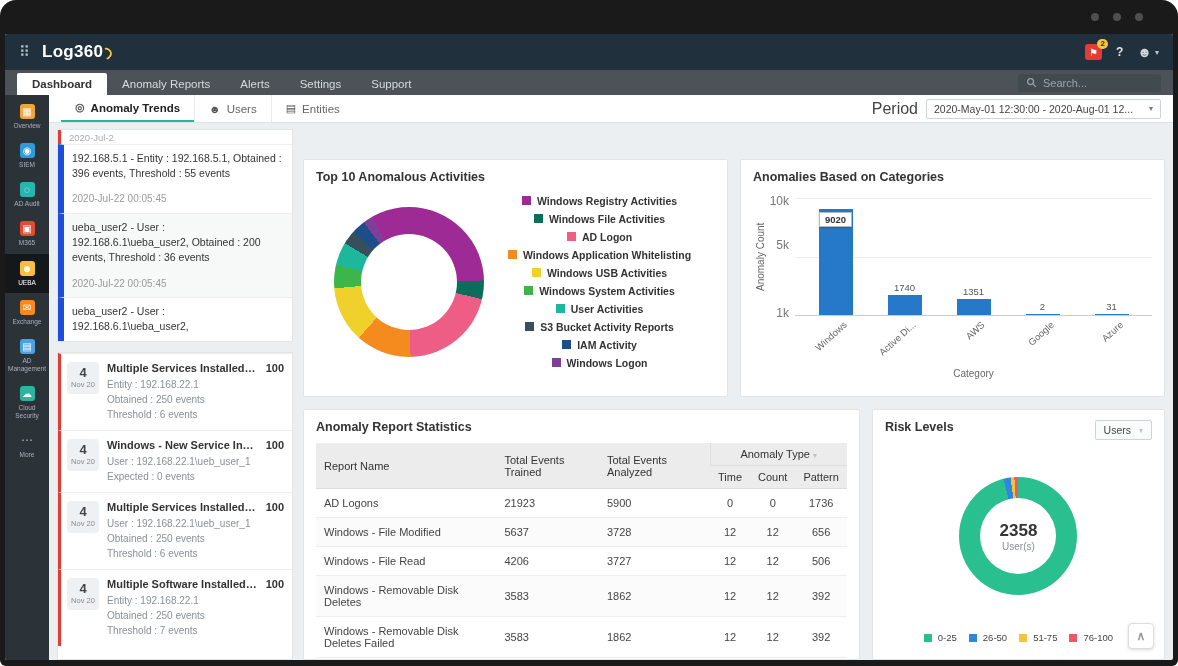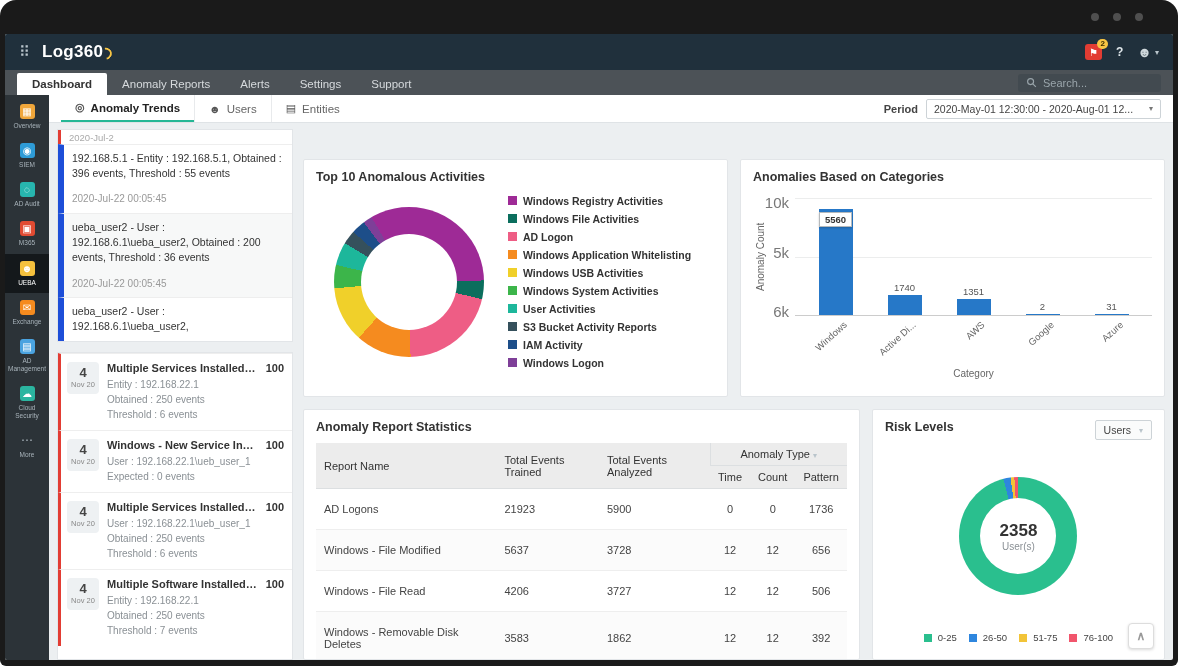--- a/index.html
+++ b/index.html
@@ -47,21 +47,21 @@
 
   .content { flex:1; display:flex; flex-direction:column; min-width:0; }
 
   
   .subnav { height:28px; background:#fff; border-bottom:1px solid #dfe3e6; display:flex; align-items:center; padding:0 12px; flex:none; }
   .subtab { display:flex; align-items:center; gap:6px; font-size:11.5px; color:#666; padding:0 14px; height:100%; cursor:pointer; }
   .subtab + .subtab { border-left:1px solid #e8eaec; }
   .subtab.active { color:#222; font-weight:bold; border-bottom:2px solid #26b795; }
   .subtab .glyph { font-size:11px; color:#555; }
   .period { margin-left:auto; display:flex; align-items:center; gap:8px; }
-  .period-label { font-size:11px; font-weight:bold; color:#444; }
+  .period-label { font-size:16px; font-weight:normal; color:#444; }
   .period-input { display:flex; align-items:center; gap:6px; border:1px solid #cdd3d7; border-radius:2px; padding:3px 7px; font-size:10.5px; color:#444; background:#fff; width:235px; cursor:pointer; }
   .period-input .caret { margin-left:auto; color:#777; }
 
   
   .main { flex:1; display:flex; gap:10px; padding:6px 8px 0; min-height:0; overflow:hidden; }
   .left-col { width:236px; flex:none; display:flex; flex-direction:column; gap:10px; min-height:0; }
   .right-col { flex:1; display:flex; flex-direction:column; gap:12px; min-width:0; padding-top:30px; }
 
   .card { background:#fff; border:1px solid #e2e5e8; border-radius:2px; overflow:hidden; }
   .card-title { font-size:12.5px; font-weight:bold; color:#333; }
@@ -93,50 +93,50 @@
   .row2 { display:grid; grid-template-columns:1.9fr 1fr; gap:12px; flex:1; min-height:0; }
   .row1 .card, .row2 .card { padding:10px 12px; }
 
   
   .top10-body { display:flex; align-items:center; gap:24px; height:195px; padding-left:18px; }
   .donut-wrap { position:relative; flex:none; }
   .donut { width:100%; height:100%; border-radius:50%; cursor:pointer; }
   .donut-hole { position:absolute; background:#fff; border-radius:50%; display:flex; flex-direction:column; align-items:center; justify-content:center; }
   .top10-donut-wrap { width:150px; height:150px; }
   .top10-donut-wrap .donut-hole { inset:27px; }
-  .legend { display:flex; flex-direction:column; gap:6px; }
+  .legend { display:flex; flex-direction:column; gap:6px;align-items:center; }
   .legend-item { display:flex; align-items:center; gap:6px; font-size:10.5px; font-weight:bold; color:#333; cursor:pointer; white-space:nowrap; }
   .swatch { width:9px; height:9px; flex:none; }
 
   
   .barchart { display:flex; margin-top:14px; }
   .ylab { writing-mode:vertical-rl; transform:rotate(180deg); font-size:10px; color:#666; height:118px; display:flex; align-items:center; justify-content:center; width:14px; }
-  .yticks { position:relative; width:28px; height:118px; font-size:15px; color:#777; }
+  .yticks { position:relative; width:28px; height:118px; font-size:12px; color:#777; }
   .yticks span { position:absolute; right:6px; }
-  .yticks .t0 { top:-4px; } .yticks .t1 { top:46px; } .yticks .t2 { bottom:-4px; }
+  .yticks .t0 { top:-4px; } .yticks .t1 { top:40px; } .yticks .t2 { bottom:-4px; }
   .plot { position:relative; flex:1; height:118px; border-bottom:1px solid #ccc; display:flex; align-items:flex-end; justify-content:space-around; padding:0 6px; }
   .gridline { position:absolute; left:0; right:0; height:1px; background:#eceded; }
   .g0 { top:0; } .g1 { top:59px; }
   .bar-col { display:flex; flex-direction:column; align-items:center; justify-content:flex-end; height:100%; width:52px; position:relative; z-index:1; }
   .bar { width:34px; background:#2678c8; cursor:pointer; }
   .bar-val { font-size:9.5px; color:#555; margin-bottom:2px; }
   .bar-val.boxed { border:1px solid #b5b9bc; background:#fff; padding:1px 5px; margin-bottom:-18px; z-index:2; box-shadow:0 1px 2px rgba(0,0,0,.2); font-weight:bold; color:#333; }
   .xrow { display:flex; }
   .xrow .spacer { width:42px; flex:none; }
   .xlabels { flex:1; display:flex; justify-content:space-around; padding:0 6px; }
   .x-label { width:52px; height:34px; position:relative; }
   .x-label span { position:absolute; top:3px; right:20px; transform:rotate(-42deg); transform-origin:100% 0; font-size:9.5px; color:#666; white-space:nowrap; }
   .xcaption { text-align:center; font-size:10px; color:#666; margin-top:18px; padding-left:42px; }
 
   
   .stats-table { width:100%; border-collapse:collapse; font-size:11px; color:#444; margin-top:9px; }
   .stats-table th { background:#ececec; font-weight:normal; color:#333; padding:5px 8px; text-align:left; border-bottom:1px solid #dcdfe1; vertical-align:middle; }
   .stats-table th.group { text-align:center; border-left:1px solid #dcdfe1; cursor:pointer; }
   .stats-table th.sub { text-align:center; background:#ececec; }
-  .stats-table td { padding:14px 8px; border-bottom:1px solid #eee; }
+  .stats-table td { padding:8px 8px; border-bottom:1px solid #eee; }
   .stats-table td.num { text-align:left; }
   .stats-table td.ctr { text-align:center; }
   .stats-table tbody tr:nth-child(even) { background:#fbfbfb; }
   .stats-table tbody tr { cursor:pointer; }
   .stats-table .name-col { width:34%; }
 
   
   .risk-card { position:relative; display:flex; flex-direction:column; }
   .risk-head { display:flex; justify-content:space-between; align-items:flex-start; flex:none; }
   .risk-select { display:flex; align-items:center; gap:8px; border:1px solid #cdd3d7; border-radius:2px; background:#fafbfb; font-size:10.5px; color:#444; padding:3px 8px; cursor:pointer; }
@@ -397,27 +397,27 @@
                 </div>
               </div>
 
               <div class="card">
                 <div class="card-title">Anomalies Based on Categories</div>
                 <div class="barchart">
                   <div class="ylab">Anomaly Count</div>
                   <div class="yticks">
                     <span class="t0">10k</span>
                     <span class="t1">5k</span>
-                    <span class="t2">6k</span>
+                    <span class="t2">1k</span>
                   </div>
                   <div class="plot">
                     <div class="gridline g0"></div>
                     <div class="gridline g1"></div>
                     <div class="bar-col">
-                      <span class="bar-val boxed">5560</span>
+                      <span class="bar-val boxed">9020</span>
                       <div class="bar" style="height: 90.2%;"></div>
                     </div>
                     <div class="bar-col">
                       <span class="bar-val">1740</span>
                       <div class="bar" style="height: 17.4%;"></div>
                     </div>
                     <div class="bar-col">
                       <span class="bar-val">1351</span>
                       <div class="bar" style="height: 13.51%;"></div>
                     </div>

